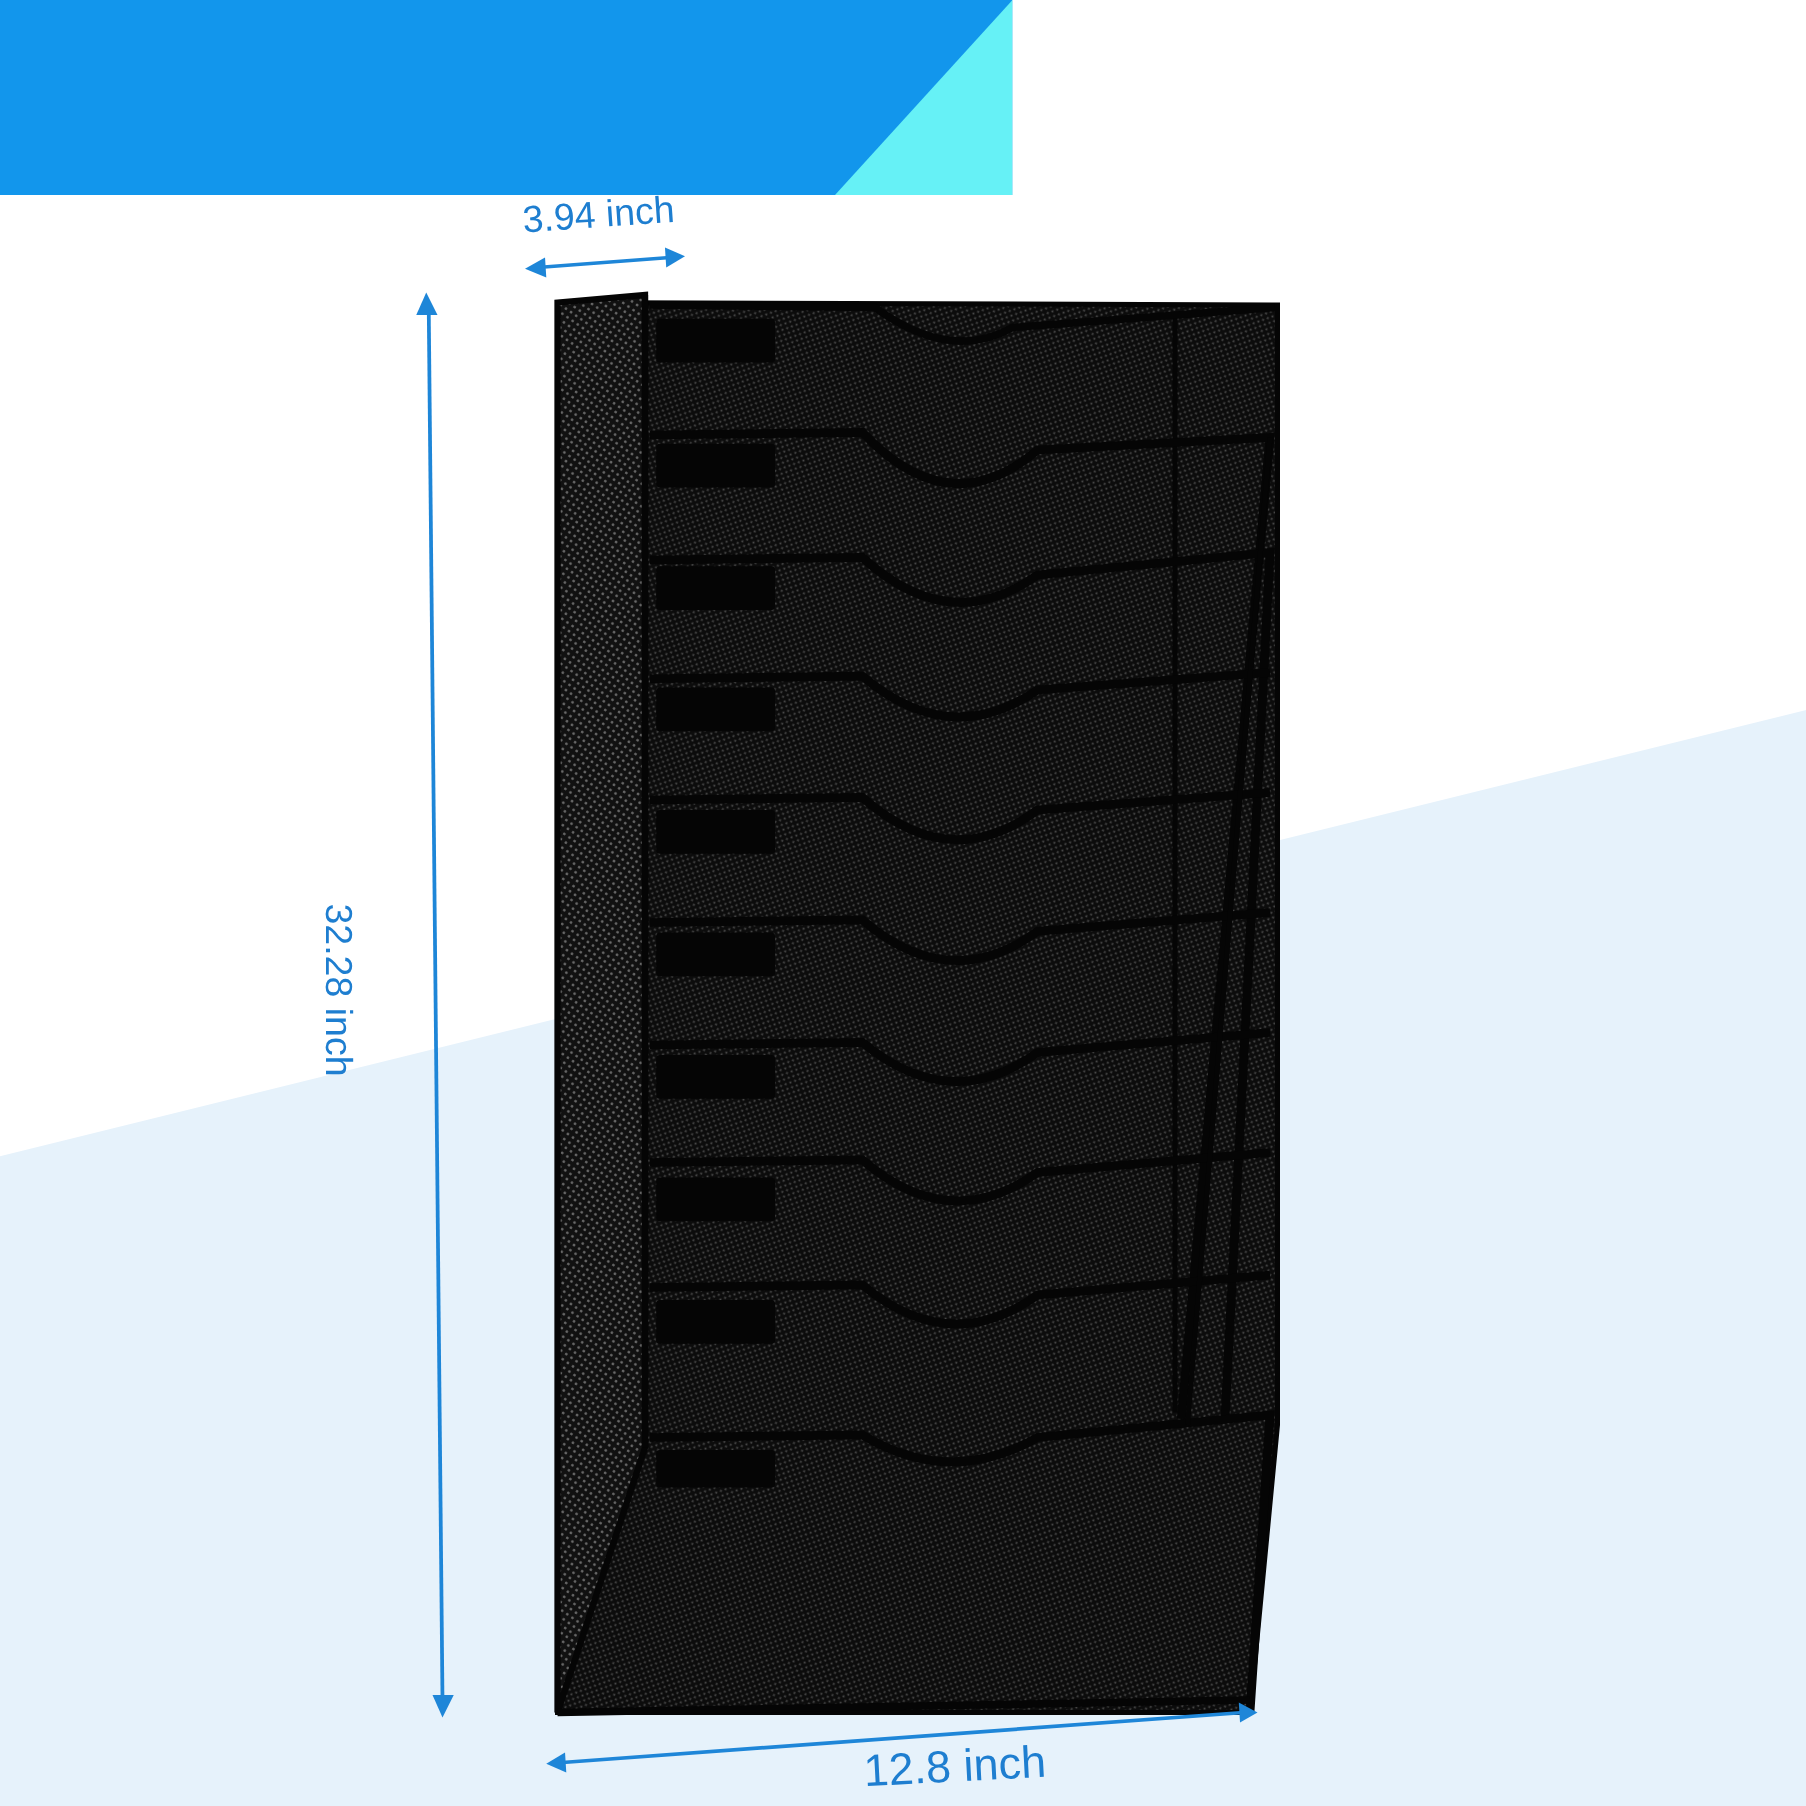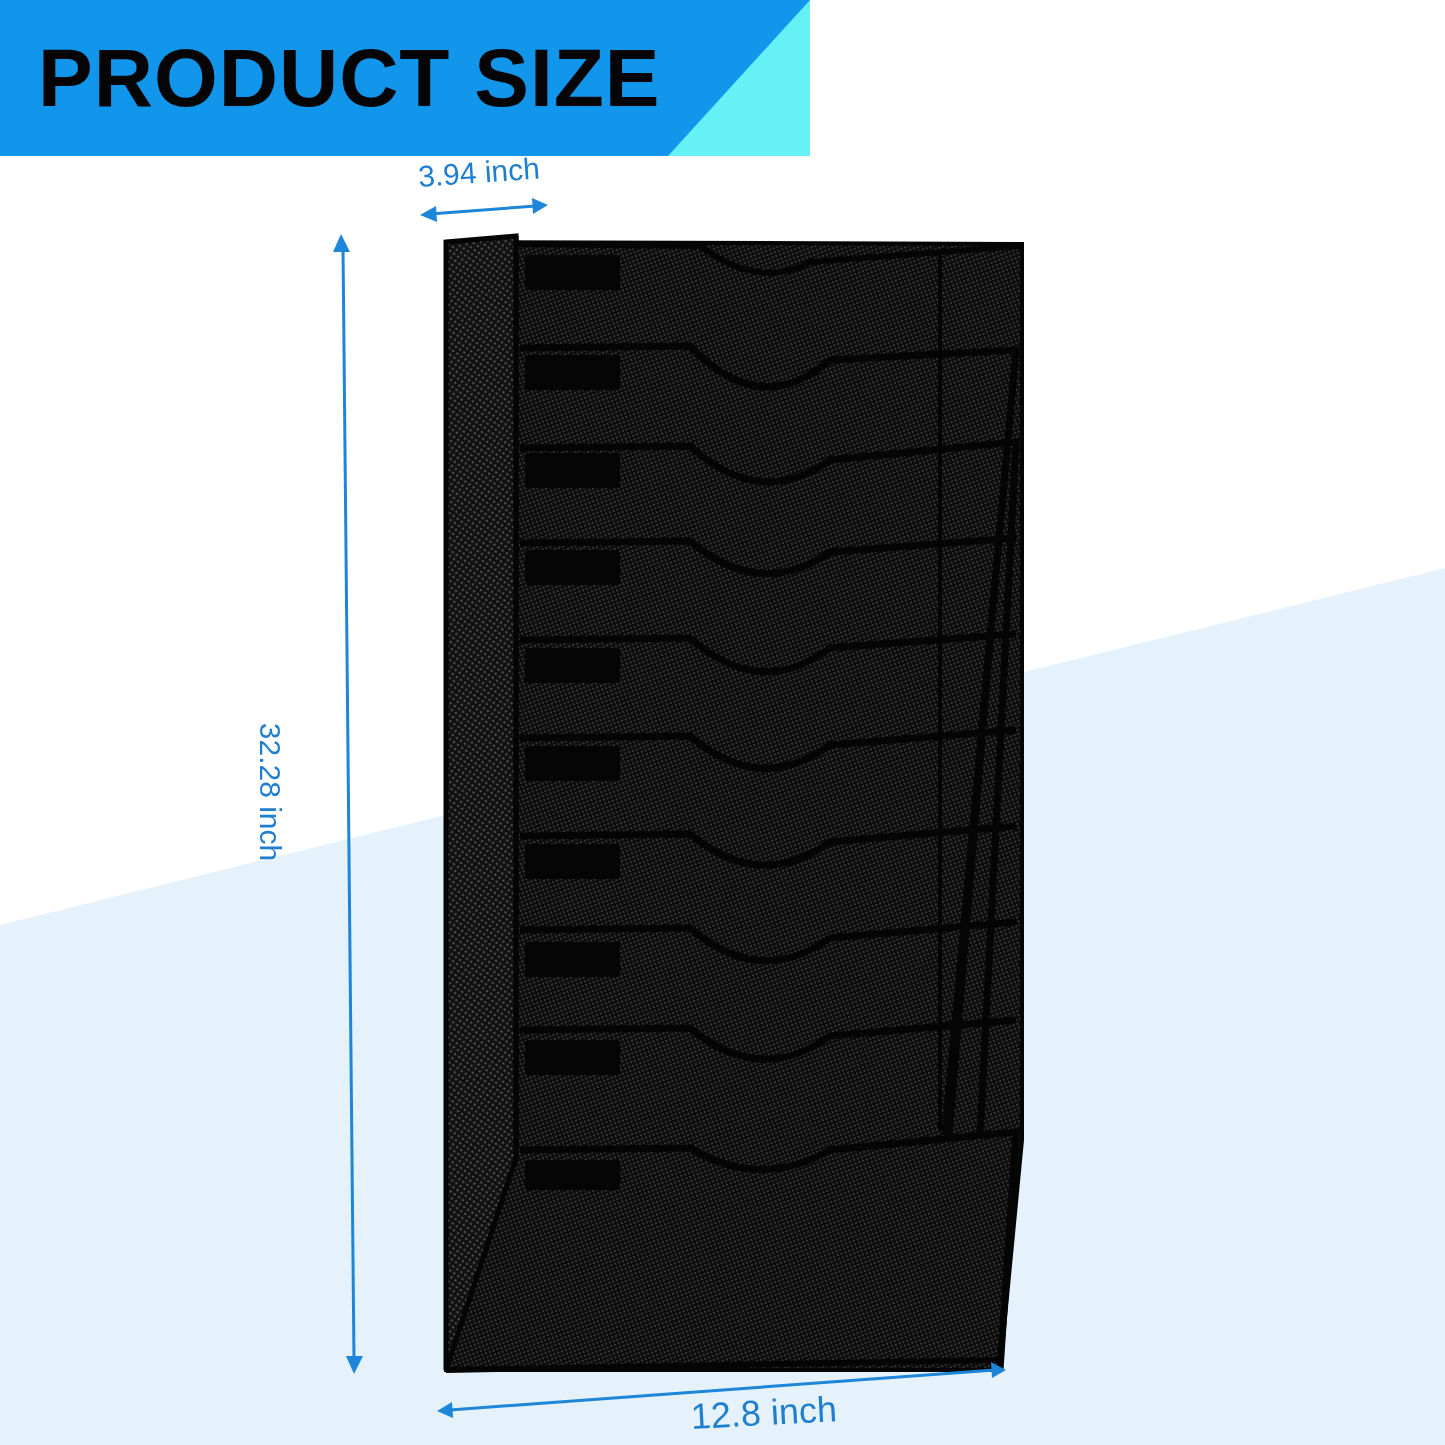--- a/index.html
+++ b/index.html
@@ -18,21 +18,20 @@
 
 <svg class="bg-band" width="1445" height="1445">
   <polygon points="0,925 1445,568 1445,1445 0,1445" fill="#e6f2fb"></polygon>
 </svg>
 
 <div class="banner">
   <svg width="810" height="156">
     <rect x="0" y="0" width="810" height="156" fill="#1296ec"></rect>
     <polygon points="668,156 810,0 810,156" fill="#66f1f6"></polygon>
   </svg>
-  <div class="banner-title">PRODUCT SIZE</div>
 </div>
 
 <svg width="1445" height="1445">
   <defs>
     <pattern id="mesh" width="5" height="5" patternUnits="userSpaceOnUse" patternTransform="rotate(35)">
       <rect width="5" height="5" fill="#111"></rect>
       <circle cx="2.5" cy="2.5" r="1.1" fill="#6a6a6a"></circle>
     </pattern>
     <pattern id="meshDark" width="4" height="4" patternUnits="userSpaceOnUse" patternTransform="rotate(-20)">
       <rect width="4" height="4" fill="#0c0c0c"></rect>

